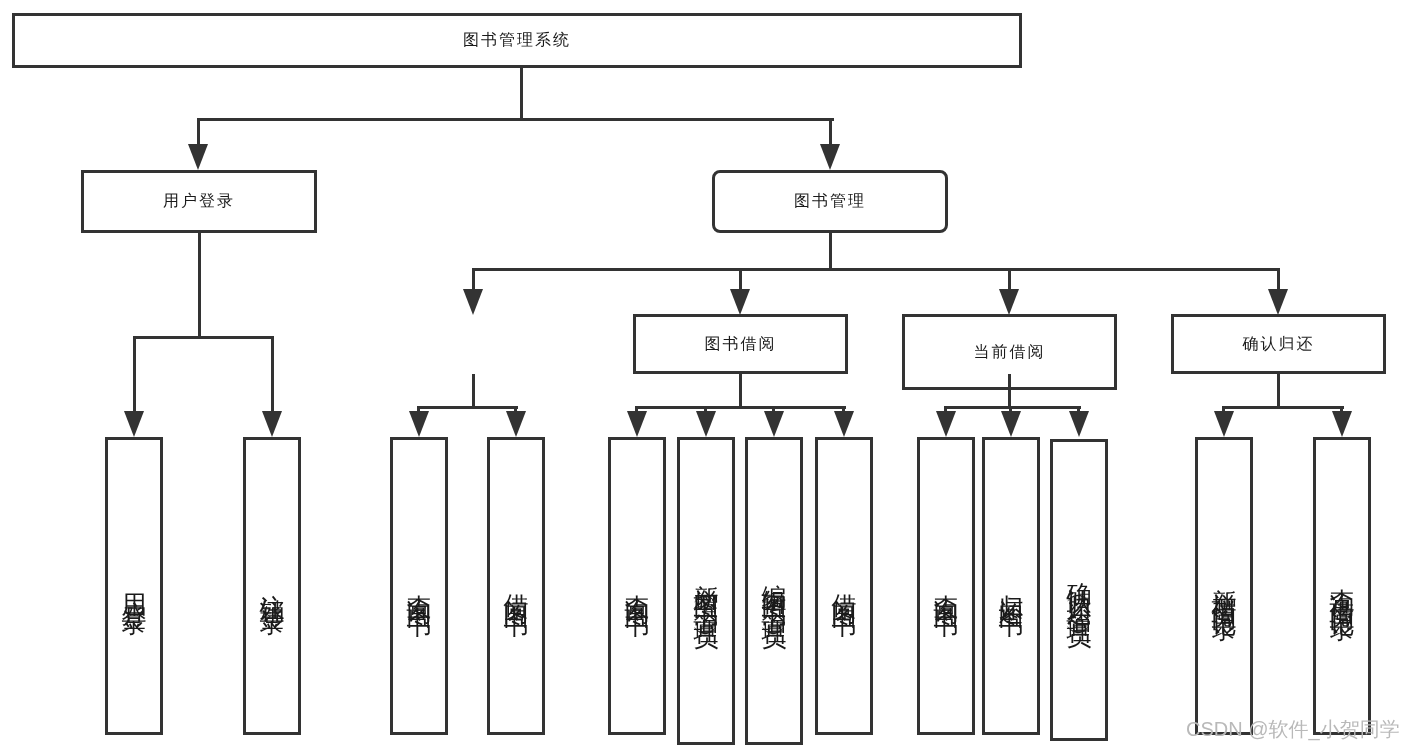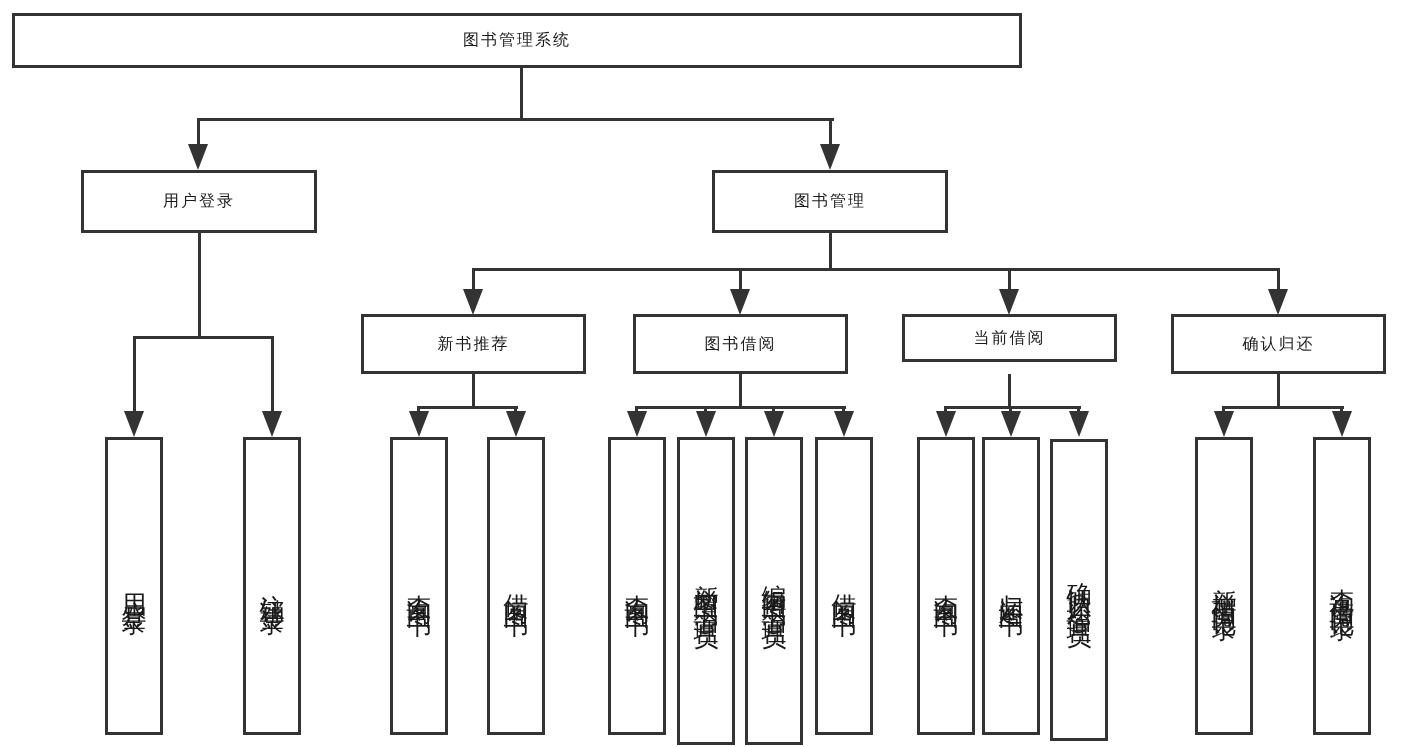--- a/index.html
+++ b/index.html
@@ -73,21 +73,21 @@
   <div class="vline" style="left:520px; top:68px; height:53px;"></div>
   <div class="hline" style="left:197px; top:118px; width:637px;"></div>
   <div class="vline" style="left:197px; top:120px; height:25px;"></div>
   <div class="arrow" style="left:188px; top:144px;"></div>
   <div class="vline" style="left:829px; top:120px; height:25px;"></div>
   <div class="arrow" style="left:820px; top:144px;"></div>
 
   <div class="box" style="left:81px; top:170px; width:236px; height:63px;">
     <span>用户登录</span>
   </div>
-  <div class="box" style="left:712px; top:170px; width:236px; height:63px;">
+  <div class="box" style="left:712px; top:170px; width:236px; height:63px;border-radius:8px;">
     <span>图书管理</span>
   </div>
 
   <div class="vline" style="left:198px; top:233px; height:105px;"></div>
   <div class="hline" style="left:133px; top:336px; width:141px;"></div>
   <div class="vline" style="left:133px; top:338px; height:74px;"></div>
   <div class="arrow" style="left:124px; top:411px;"></div>
   <div class="vline" style="left:271px; top:338px; height:74px;"></div>
   <div class="arrow" style="left:262px; top:411px;"></div>
 
@@ -95,27 +95,24 @@
   <div class="hline" style="left:472px; top:268px; width:808px;"></div>
   <div class="vline" style="left:472px; top:270px; height:20px;"></div>
   <div class="arrow" style="left:463px; top:289px;"></div>
   <div class="vline" style="left:739px; top:270px; height:20px;"></div>
   <div class="arrow" style="left:730px; top:289px;"></div>
   <div class="vline" style="left:1008px; top:270px; height:20px;"></div>
   <div class="arrow" style="left:999px; top:289px;"></div>
   <div class="vline" style="left:1277px; top:270px; height:20px;"></div>
   <div class="arrow" style="left:1268px; top:289px;"></div>
 
-  <div class="box" style="left:361px; top:314px; width:225px; height:60px;">
-    <span>新书推荐</span>
-  </div>
   <div class="box" style="left:633px; top:314px; width:215px; height:60px;">
     <span>图书借阅</span>
   </div>
-  <div class="box" style="left:902px; top:314px; width:215px; height:48px;">
+  <div class="box" style="left:902px; top:314px; width:215px; height:76px;">
     <span>当前借阅</span>
   </div>
   <div class="box" style="left:1171px; top:314px; width:215px; height:60px;">
     <span>确认归还</span>
   </div>
 
   <div class="vline" style="left:472px; top:374px; height:34px;"></div>
   <div class="hline" style="left:417px; top:406px; width:101px;"></div>
   <div class="vline" style="left:417px; top:406px; height:8px;"></div>
   <div class="arrow" style="left:409px; top:411px;"></div>
@@ -186,14 +183,15 @@
     <span class="vtext">确认归还（管理员）</span>
   </div>
 
   <div class="box vbox" style="left:1195px; top:437px; width:58px; height:298px;">
     <span class="vtext">新增借阅记录</span>
   </div>
   <div class="box vbox" style="left:1313px; top:437px; width:58px; height:298px;">
     <span class="vtext">查询借阅记录</span>
   </div>
 
+  <div class="watermark">CSDN @软件_小贺同学</div>
 
 </div>
 
 </body></html>

